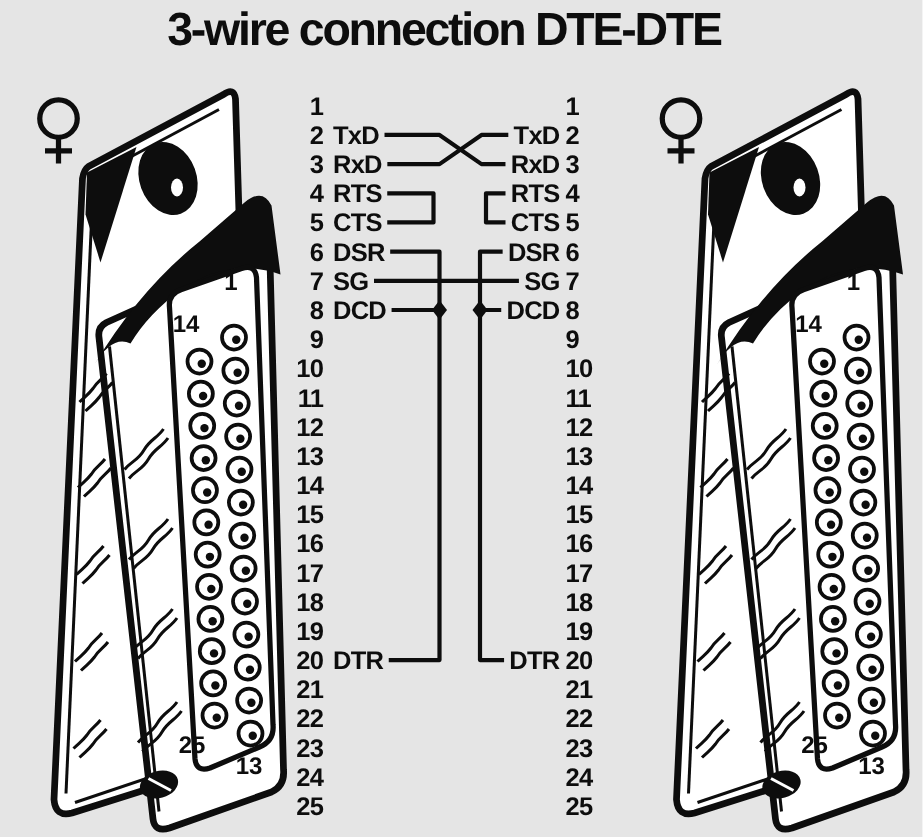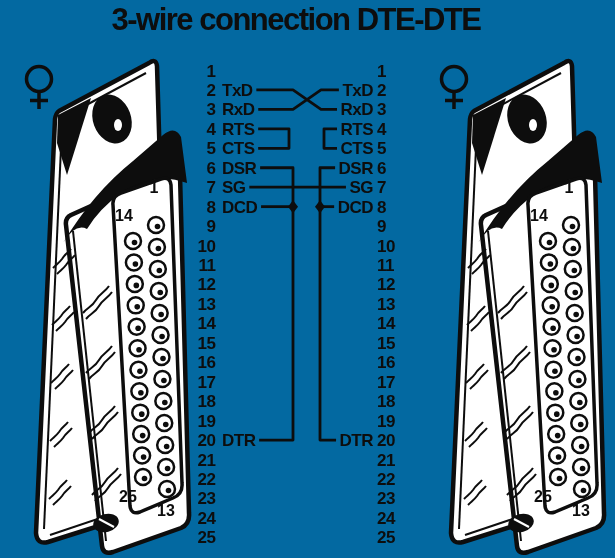--- a/index.html
+++ b/index.html
@@ -1,16 +1,16 @@
 <!DOCTYPE html>
 <html><head>
 <meta charset="utf-8">
 <style>
   html,body{margin:0;padding:0;background:#fff;}
-  .page{position:relative;width:615px;height:558px;background:#0369a1;overflow:hidden;
+  .page{position:relative;width:615px;height:558px;background:#e5e5e5;overflow:hidden;
         font-family:"Liberation Sans",sans-serif;}
   .title{position:absolute;top:2px;left:0;width:592px;text-align:center;
          font-weight:bold;font-size:31px;letter-spacing:-1.5px;color:#0d0d0d;white-space:nowrap;}
   svg.conn{position:absolute;top:53px;width:192px;height:505px;}
   #connL{left:3px;}
   #connR{left:418px;}
   #wiring{position:absolute;left:197px;top:53px;width:221px;height:505px;}
   #wiring text{font-family:"Liberation Sans",sans-serif;font-weight:bold;font-size:17px;
                letter-spacing:-0.5px;fill:#0d0d0d;}
   svg.conn text{font-family:"Liberation Sans",sans-serif;font-weight:bold;font-size:16px;fill:#0d0d0d;}

